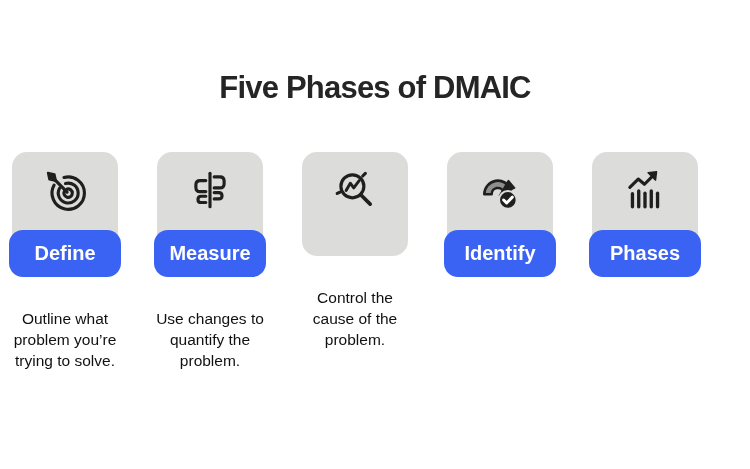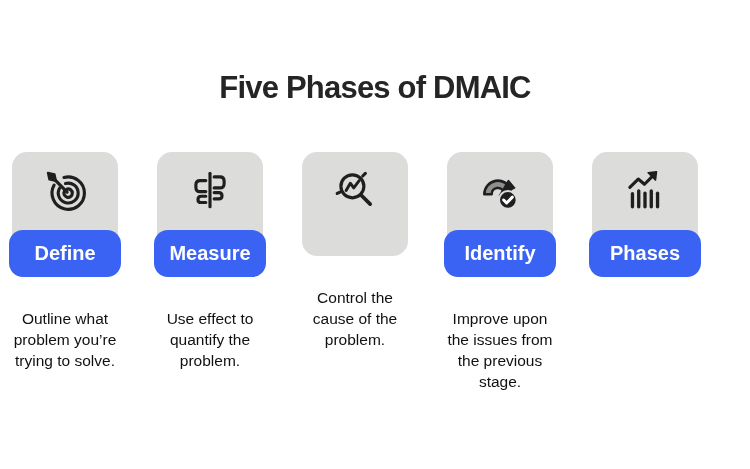--- a/index.html
+++ b/index.html
@@ -67,21 +67,21 @@
         <svg width="46" height="46" viewBox="0 0 44 44" fill="none" stroke="#1F1F1F" stroke-width="3" stroke-linecap="round" stroke-linejoin="round">
           <path d="M 22 6 V 38"></path>
           <path d="M 18 13 H 12.5 Q 8.5 13 8.5 17 V 19.5 Q 8.5 23.5 12.5 23.5 H 18"></path>
           <path d="M 18 28 H 13.5 Q 10.5 28 10.5 31 Q 10.5 34 13.5 34 H 18"></path>
           <path d="M 26 9.5 H 31.5 Q 35.5 9.5 35.5 13.5 V 16 Q 35.5 20 31.5 20 H 26"></path>
           <path d="M 26 24.5 H 30.5 Q 33.5 24.5 33.5 27.5 Q 33.5 30.5 30.5 30.5 H 26"></path>
         </svg>
       </span>
     </div>
     <button class="btn">Measure</button>
-    <div class="desc">Use effect to
+    <div class="desc">Use changes to
 quantify the
 problem.</div>
   </div>
 
   <div class="phase">
     <div class="card">
       <span>
         <svg width="46" height="46" viewBox="0 0 44 44" fill="none" stroke="#1F1F1F" stroke-width="3" stroke-linecap="round" stroke-linejoin="round">
           <circle cx="19.5" cy="18.5" r="11"></circle>
           <path d="M 27.5 26.5 L 36.5 35.5" stroke-width="3.5"></path>
@@ -101,24 +101,20 @@
       <span>
         <svg width="46" height="46" viewBox="0 0 44 44" fill="none" stroke-linecap="round" stroke-linejoin="round">
           <path d="M 7 26 A 13 13 0 0 1 32.2 21.6 L 25.6 23.9 A 6 6 0 0 0 14 26 Z" fill="#8F8F8F" stroke="#1F1F1F" stroke-width="2.5"></path>
           <path d="M 30 13 L 36 20 L 21.5 27.5 Z" fill="#1F1F1F" stroke="#1F1F1F" stroke-width="1.5"></path>
           <circle cx="29.5" cy="31.5" r="8.5" fill="#1F1F1F" stroke="#DCDCDB" stroke-width="2"></circle>
           <path d="M 25.5 31.5 L 28.3 34.5 L 33.8 28.8" stroke="#FFFFFF" stroke-width="2.8"></path>
         </svg>
       </span>
     </div>
     <button class="btn">Identify</button>
-    <div class="desc">Improve upon
-the issues from
-the previous
-stage.</div>
   </div>
 
   <div class="phase">
     <div class="card">
       <span>
         <svg width="46" height="46" viewBox="0 0 44 44" fill="none" stroke="#1F1F1F" stroke-width="3.2" stroke-linecap="round" stroke-linejoin="round">
           <path d="M 10 25.5 V 38"></path>
           <path d="M 16 23 V 38"></path>
           <path d="M 22 25 V 38"></path>
           <path d="M 28 23 V 38"></path>

